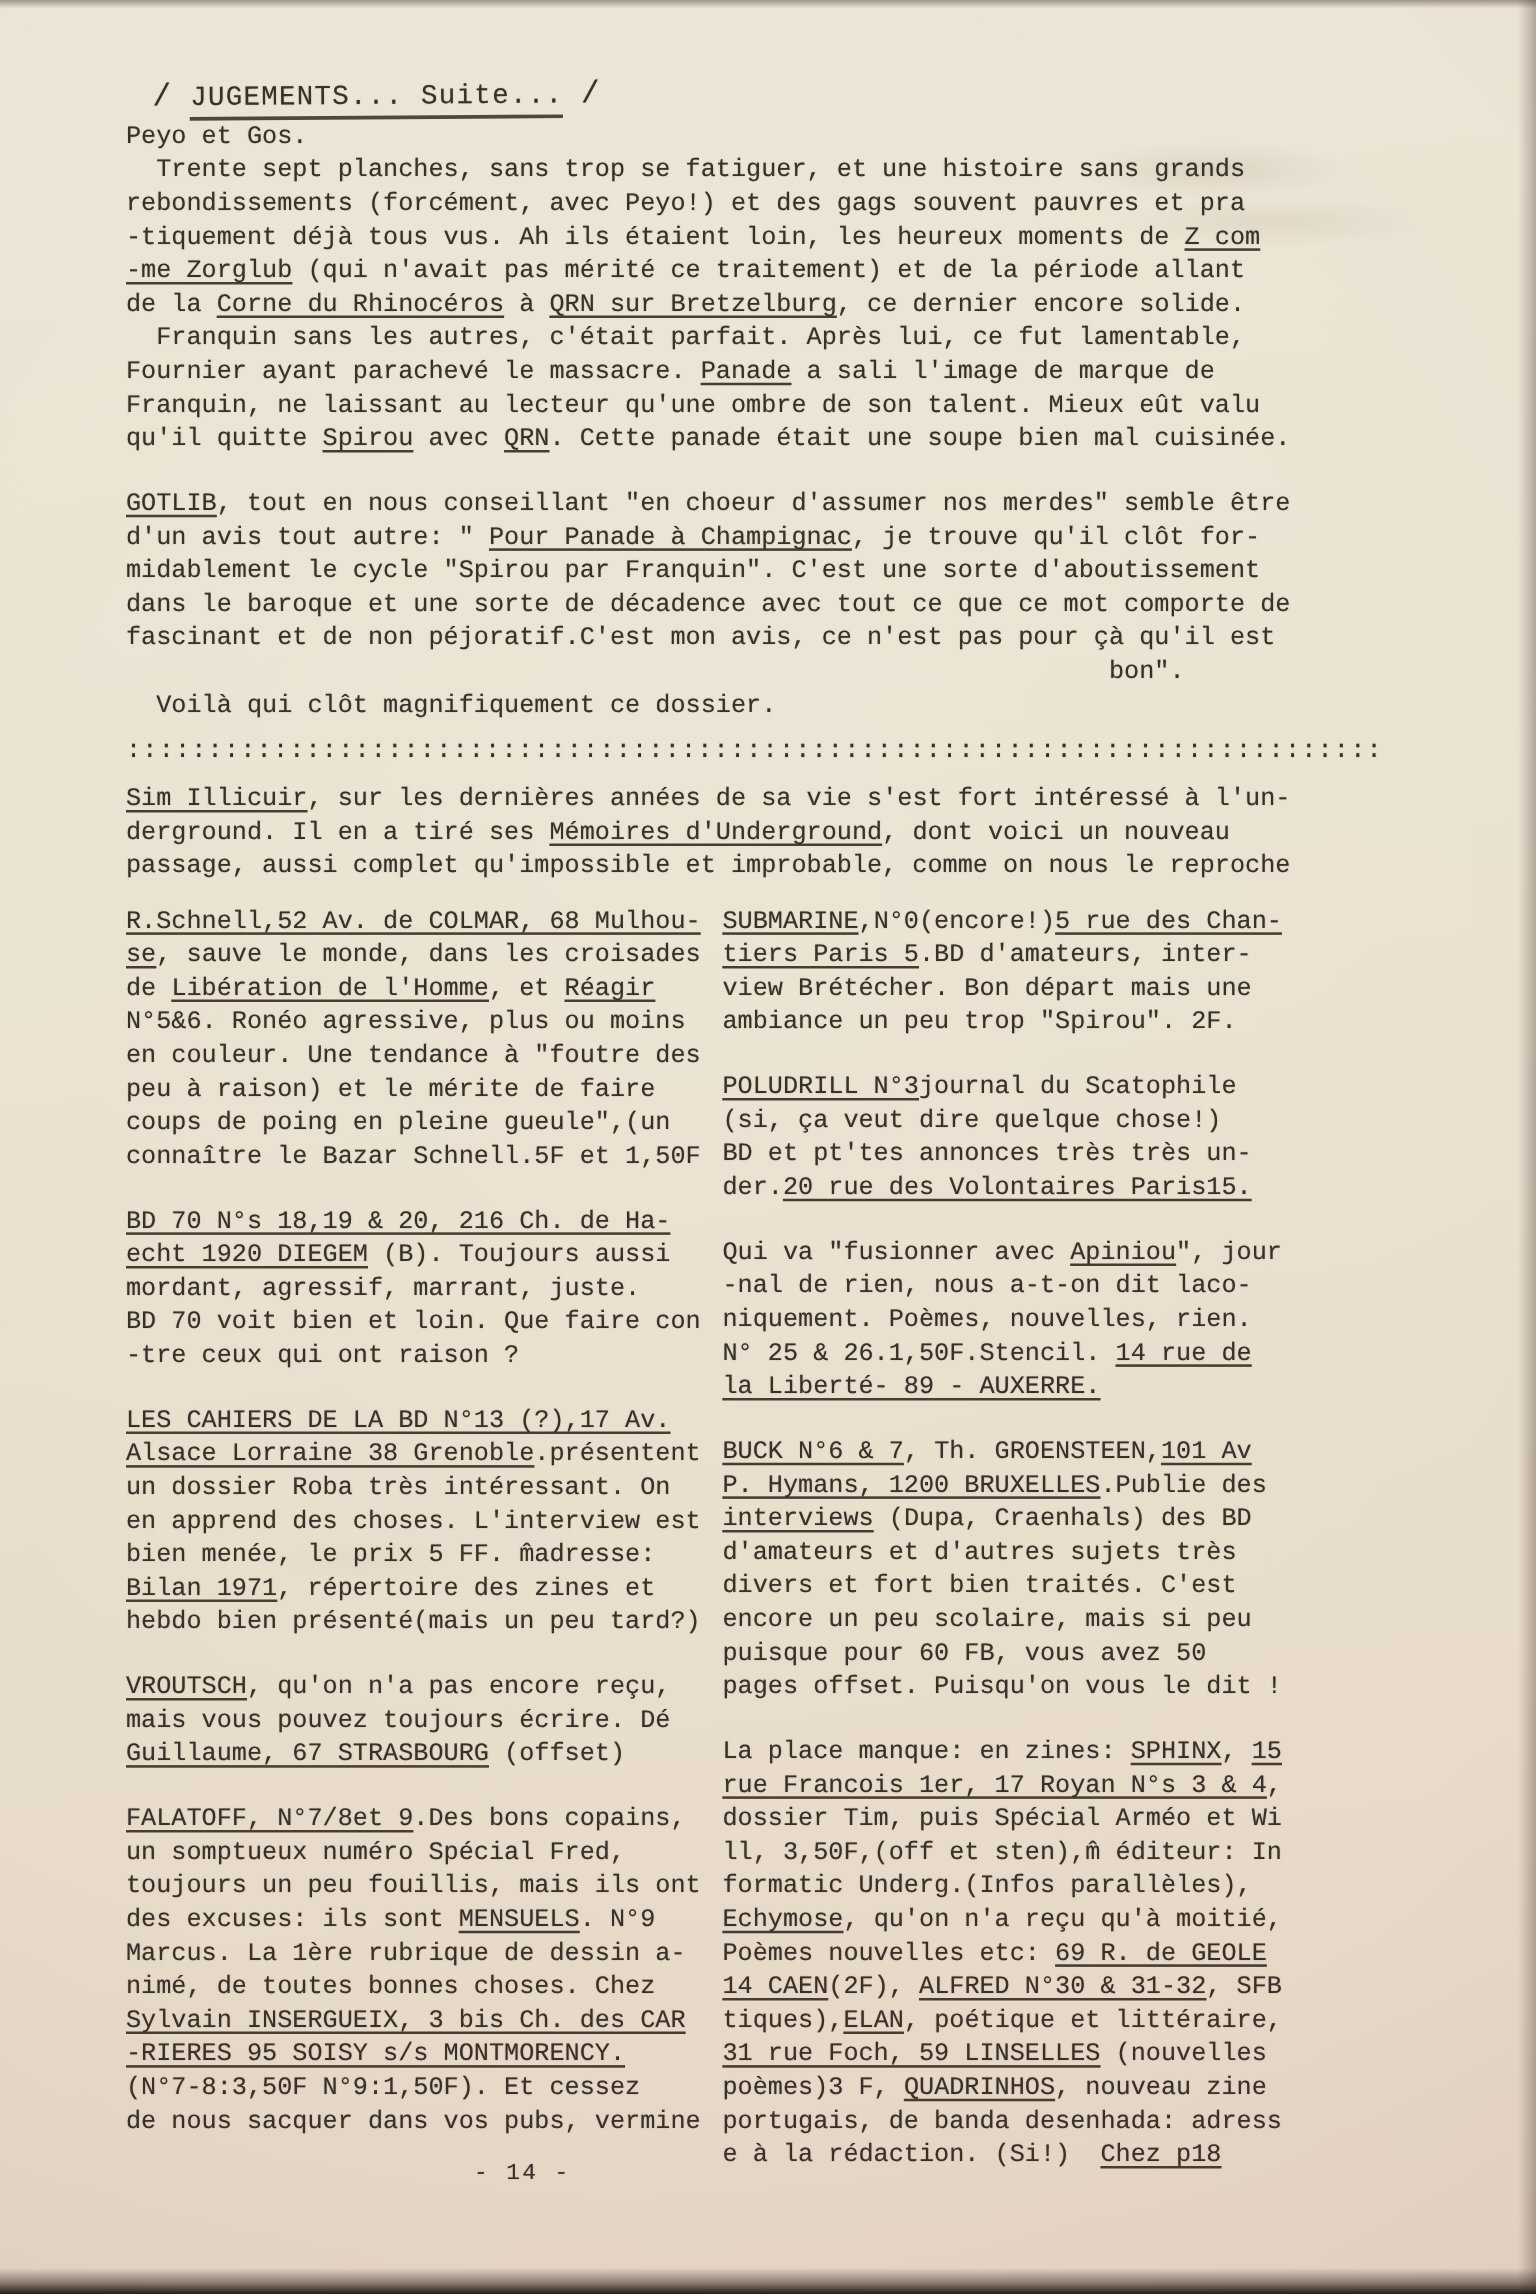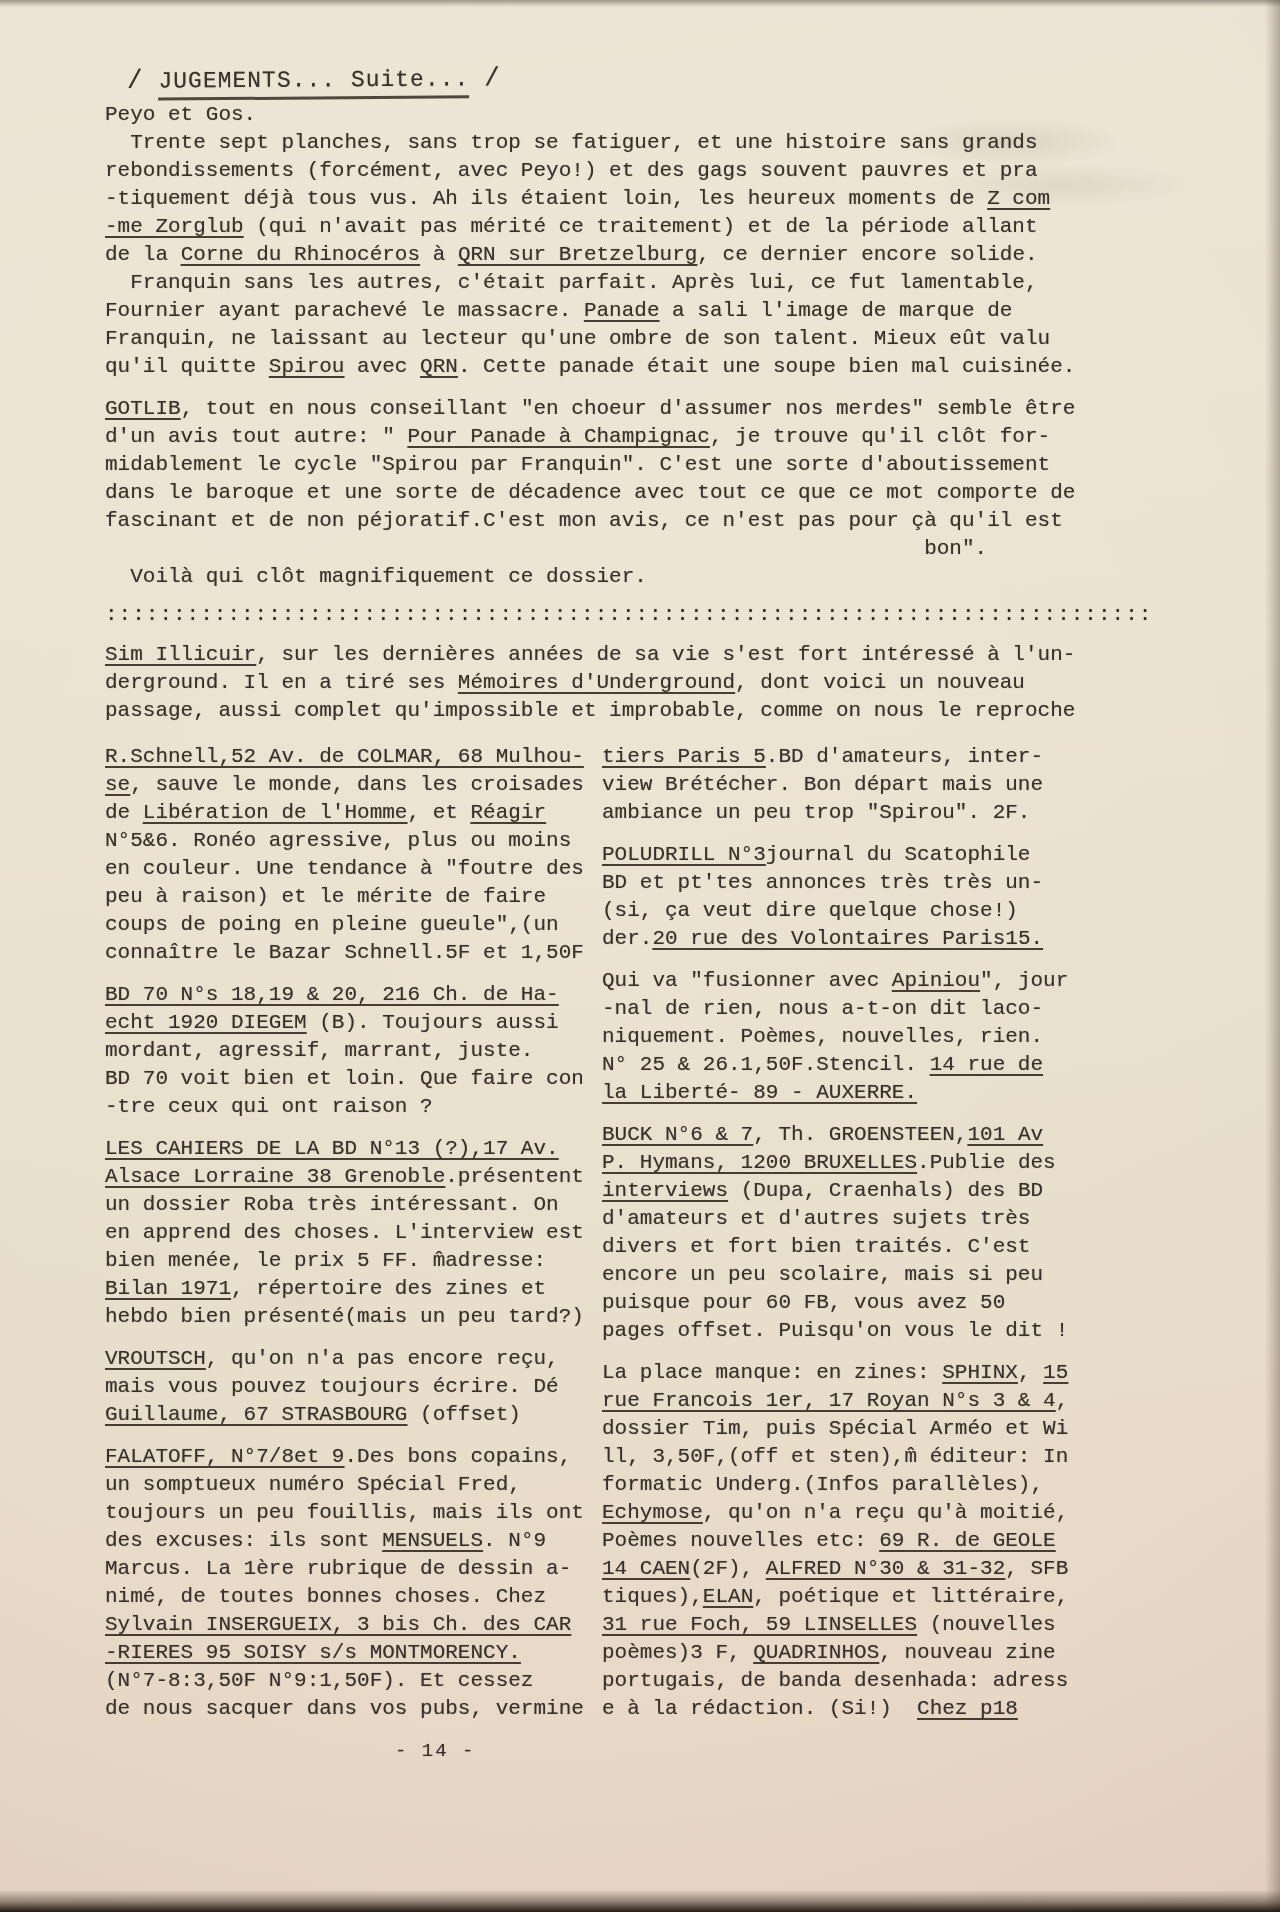--- a/index.html
+++ b/index.html
@@ -50,21 +50,21 @@
   .hdr .hdr-title{border-bottom:3px solid rgba(52,43,33,.85);padding-bottom:3px;}
   .line{
     white-space:pre;font-size:21px;line-height:28px;min-height:28px;
   }
   .u{
     text-decoration:underline;
     text-decoration-thickness:2px;
     text-underline-offset:4px;
     text-decoration-color:rgba(52,43,33,.82);
   }
-  .para + .para{margin-top:14px;}
+  .para + .para{margin-top:26px;}
   .sep{
     font-size:21px;line-height:28px;margin-top:10px;letter-spacing:1px;
     white-space:pre;overflow:hidden;
   }
   #lead-block{margin-top:12px;}
   .columns{display:flex;margin-top:18px;}
   .col-left{width:497px;flex:0 0 497px;}
   .col-right{width:600px;flex:0 0 600px;}
   .pagenum{
     font-size:19px;line-height:28px;margin-top:14px;padding-left:290px;
@@ -158,28 +158,29 @@
               <div class="line"><span class="u">-RIERES 95 SOISY s/s MONTMORENCY.</span></div>
               <div class="line"><span>(N°7-8:3,50F N°9:1,50F). Et cessez</span></div>
               <div class="line"><span>de nous sacquer dans vos pubs, vermine</span></div>
             </div>
           </div>
         <div class="pagenum">- 14 -</div>
       </div>
       <div class="col-right">
         <div id="col-right-paras">
             <div class="para">
+              <div class="line"><span class="u">SUBMARINE</span><span>,N°0(encore!)</span><span class="u">5 rue des Chan-</span></div>
               <div class="line"><span class="u">tiers Paris 5</span><span>.BD d'amateurs, inter-</span></div>
               <div class="line"><span>view Brétécher. Bon départ mais une</span></div>
               <div class="line"><span>ambiance un peu trop "Spirou". 2F.</span></div>
             </div>
             <div class="para">
               <div class="line"><span class="u">POLUDRILL N°3</span><span>journal du Scatophile</span></div>
+              <div class="line"><span>(si, ça veut dire quelque chose!)</span></div>
               <div class="line"><span>BD et pt'tes annonces très très un-</span></div>
-              <div class="line"><span>(si, ça veut dire quelque chose!)</span></div>
               <div class="line"><span>der.</span><span class="u">20 rue des Volontaires Paris15.</span></div>
             </div>
             <div class="para">
               <div class="line"><span>Qui va "fusionner avec </span><span class="u">Apiniou</span><span>", jour</span></div>
               <div class="line"><span>-nal de rien, nous a-t-on dit laco-</span></div>
               <div class="line"><span>niquement. Poèmes, nouvelles, rien.</span></div>
               <div class="line"><span>N° 25 &amp; 26.1,50F.Stencil. </span><span class="u">14 rue de</span></div>
               <div class="line"><span class="u">la Liberté- 89 - AUXERRE.</span></div>
             </div>
             <div class="para">

